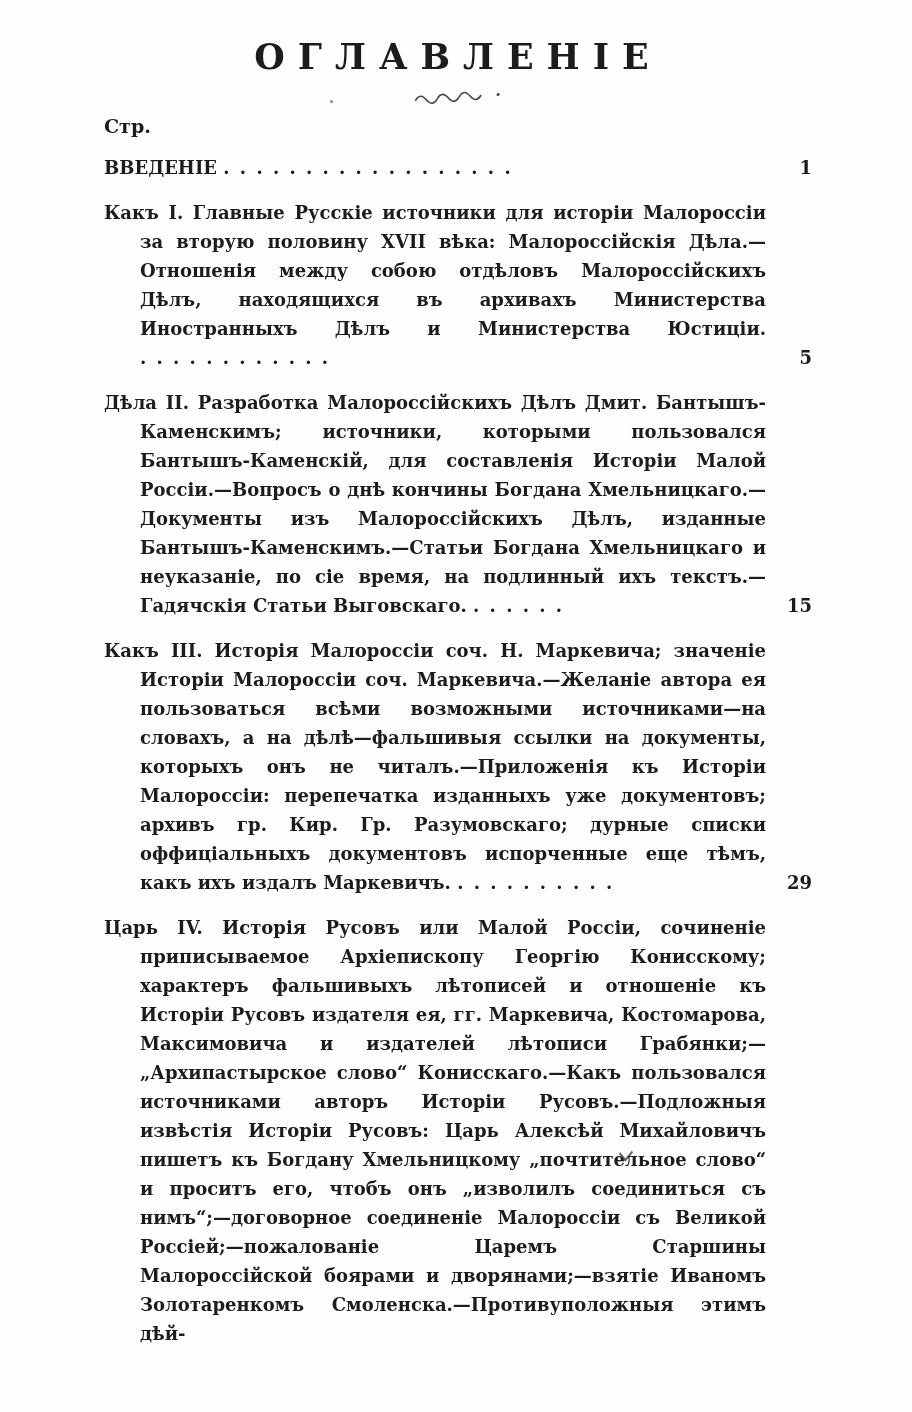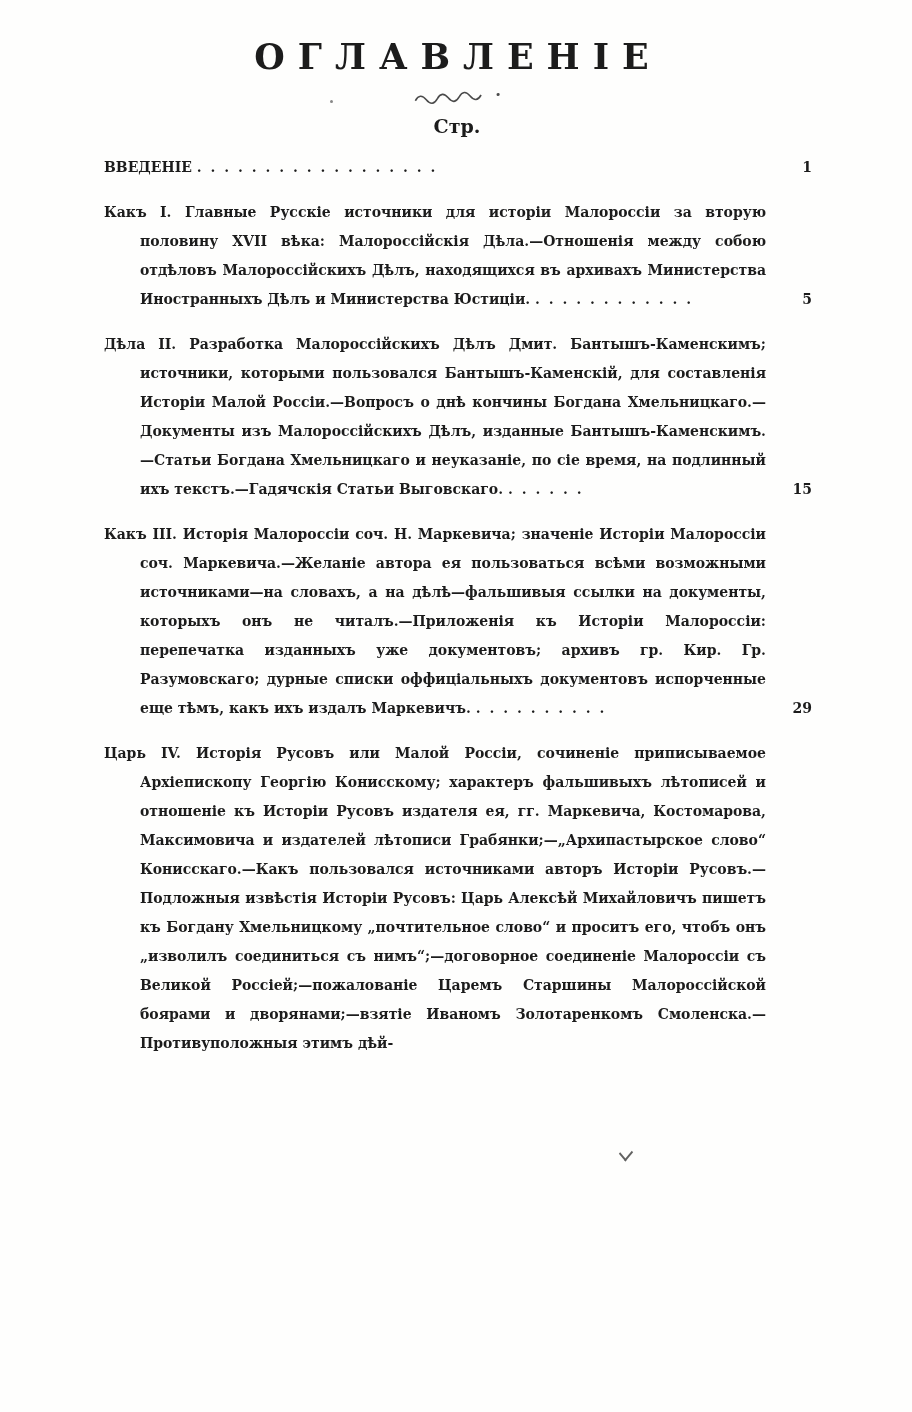--- a/index.html
+++ b/index.html
@@ -34,29 +34,29 @@
   .flourish-wrap {
     text-align: center;
     height: 26px;
     margin-bottom: 2px;
   }
   .flourish-wrap svg {
     transform: rotate(-5deg);
     opacity: .85;
   }
   .page-col-header {
-    text-align: center;
+    text-align: left;
     font-size: 19px;
     font-weight: 700;
     margin: 0 0 6px 0;
     padding-right: 2px;
   }
   .entry {
     position: relative;
-    font-size: 14px;
+    font-size: 18px;
     font-weight: 700;
     line-height: 29px;
     text-align: justify;
     margin: 16px 0 11px 0;
     padding-left: 36px;
     padding-right: 46px;
     text-indent: -36px;
     box-sizing: border-box;
   }
   .entry-page {

